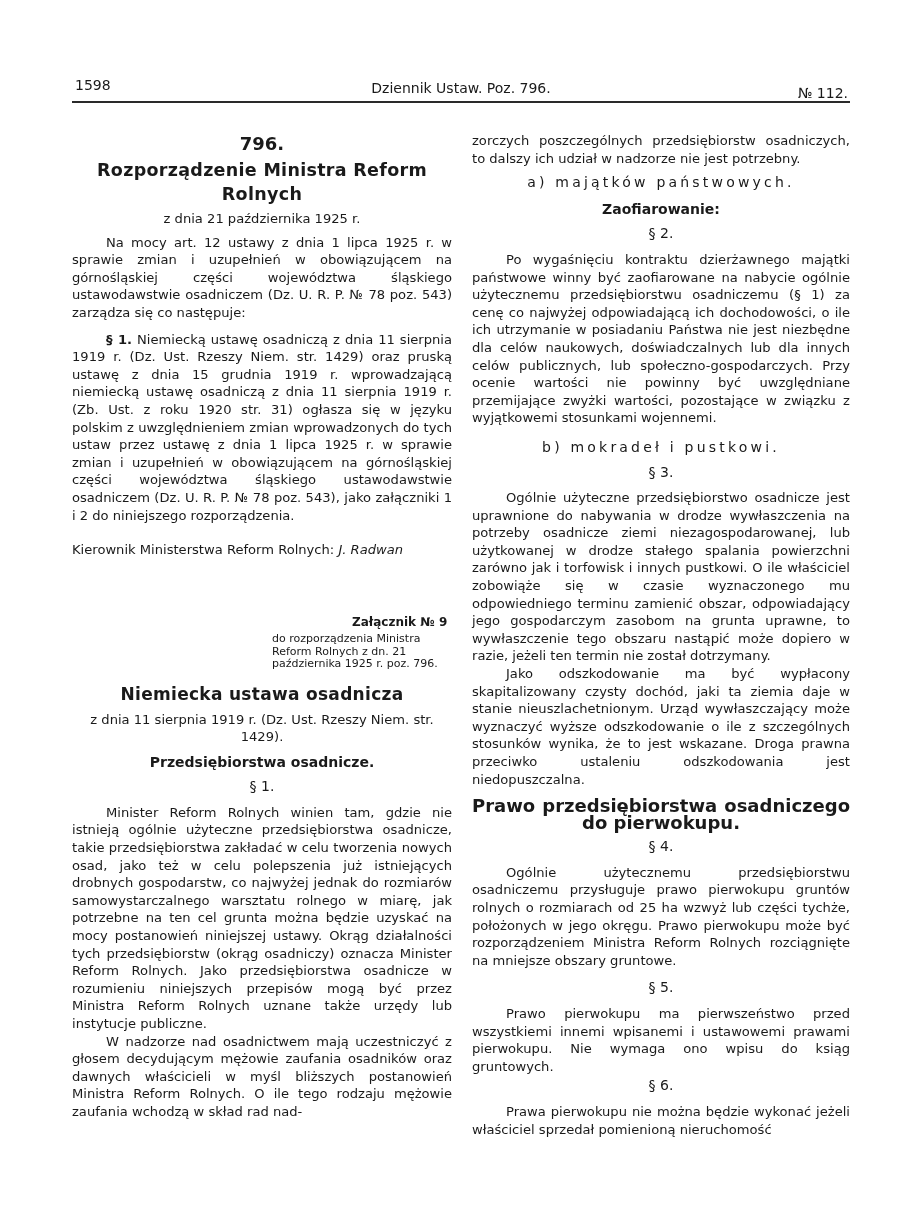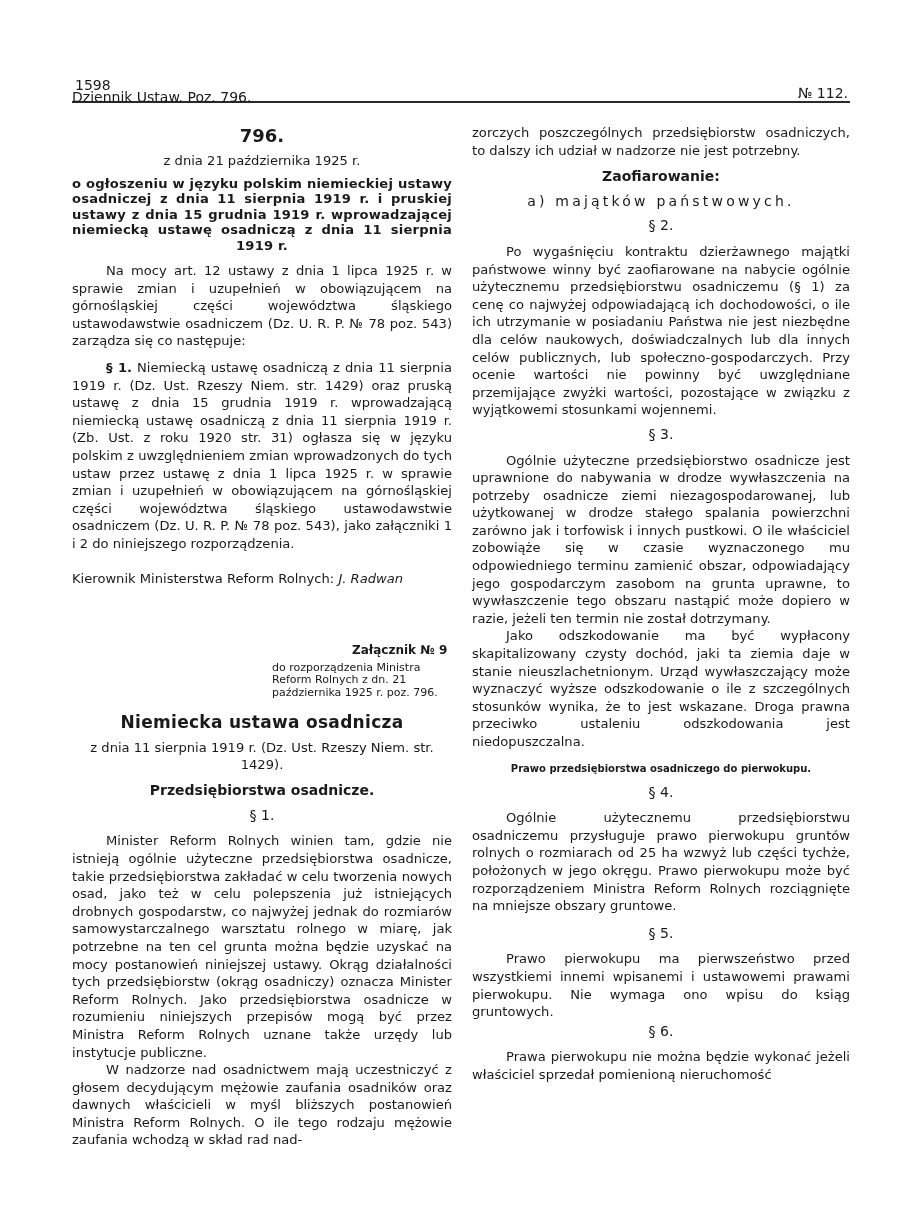--- a/index.html
+++ b/index.html
@@ -6,63 +6,63 @@
   body {
     width: 908px; height: 1210px; background: #ffffff; color: #1a1a1a;
     font-family: "DejaVu Sans", sans-serif; position: relative; overflow: hidden;
   }
   .page { position: absolute; left: 72px; top: 52px; width: 778px; margin-top: 24px; }
   .running-head {
     position: relative; height: 22px; font-size: 14px; line-height: 18px;
     border-bottom: 2px solid #2a2a2a; padding-bottom: 3px;
   }
   .running-head .pn { position: absolute; left: 3px; top: 0; }
-  .running-head .title { position: absolute; left: 0; right: 0; top: 12px; text-align: left; }
+  .running-head .title { position: absolute; left: 0; right: 0; top: 3px; text-align: center; }
   .running-head .no { position: absolute; right: 2px; top: 8px; }
   .cols { position: absolute; top: 40px; left: 0; width: 778px; }
-  .col { position: absolute; top: 8px; width: 380px; font-size: 13.1px; line-height: 17.6px; }
+  .col { position: absolute; top: 16px; width: 380px; font-size: 13.1px; line-height: 17.6px; }
   .col.left { left: 0; }
   .col.right { left: 400px; width: 378px; }
   .just { text-align: justify; text-align-last: left; margin: 0; }
   .ind { text-indent: 34px; }
   .center { text-align: center; margin: 0; }
   .num { font-size: 18px; font-weight: bold; line-height: 24px; margin-bottom: 2px; }
   .act-title { font-size: 17.5px; line-height: 24px; font-weight: bold; letter-spacing: 0.3px; }
   .date { margin-top: 4px; margin-bottom: 6px; }
   .subject { font-weight: bold; line-height: 15.5px; text-align: justify; text-align-last: center; margin: 0 0 9px 0; letter-spacing: 0.2px; }
   .gap { height: 9px; }
   .sect { font-weight: bold; }
   .signature { margin: 8px 0 0 0; }
   .signature i { font-style: italic; }
   .annex { margin: 57px 0 0 200px; font-size: 11px; line-height: 12.5px; }
   .annex .annex-label { text-align: left; padding-left: 80px; font-weight: bold; font-size: 12px; margin-bottom: 5px; }
   .law-title { font-size: 17px; font-weight: bold; margin-top: 12px; line-height: 22px; letter-spacing: 0.3px; }
   .law-date { margin-top: 6px; line-height: 17px; }
   .heading { font-weight: bold; font-size: 14px; margin-top: 9px; }
   .para-sign { margin: 7px 0 8px 0; font-size: 14px; }
   .spaced { letter-spacing: 3.2px; font-size: 14px; }
-  .right-heading { font-weight: bold; font-size: 10px; text-align: justify; text-align-last: center; margin: 0; line-height: 17px; }
+  .right-heading { font-weight: bold; font-size: 18px; text-align: justify; text-align-last: center; margin: 0; line-height: 17px; }
 </style>
 </head>
 <body>
 
 <div class="page">
 
   <div class="running-head">
     <span class="pn">1598</span>
     <span class="title">Dziennik Ustaw. Poz. 796.</span>
     <span class="no">№ 112.</span>
   </div>
 
   <div class="cols">
 
     <div class="col left">
       <p class="center num">796.</p>
+      <p class="center act-title">Rozporządzenie Ministra Reform Rolnych</p>
       <p class="center date">z dnia 21 października 1925 r.</p>
-      <p class="subject">o ogłoszeniu w języku polskim niemieckiej ustawy osadniczej z dnia 11 sierpnia 1919 r. i pruskiej ustawy z dnia 15 grudnia 1919 r. wprowadzającej niemiecką ustawę osadniczą z dnia 11 sierpnia 1919 r.</p>
       <p class="just ind">Na mocy art. 12 ustawy z dnia 1 lipca 1925 r. w sprawie zmian i uzupełnień w obowiązującem na górnośląskiej części województwa śląskiego ustawodawstwie osadniczem (Dz. U. R. P. № 78 poz. 543) zarządza się co następuje:</p>
       <div class="gap"></div>
       <p class="just ind"><span class="sect">§ 1.</span> <span>Niemiecką ustawę osadniczą z dnia 11 sierpnia 1919 r. (Dz. Ust. Rzeszy Niem. str. 1429) oraz pruską ustawę z dnia 15 grudnia 1919 r. wprowadzającą niemiecką ustawę osadniczą z dnia 11 sierpnia 1919 r. (Zb. Ust. z roku 1920 str. 31) ogłasza się w języku polskim z uwzględnieniem zmian wprowadzonych do tych ustaw przez ustawę z dnia 1 lipca 1925 r. w sprawie zmian i uzupełnień w obowiązującem na górnośląskiej części województwa śląskiego ustawodawstwie osadniczem (Dz. U. R. P. № 78 poz. 543), jako załączniki 1 i 2 do niniejszego rozporządzenia.</span></p>
       <div class="gap"></div>
       <p class="just signature"><span>Kierownik Ministerstwa Reform Rolnych:</span> <i>J. Radwan</i></p>
 
       <div class="annex">
         <div class="annex-label">Załącznik № 9</div>
         <div>do rozporządzenia Ministra Reform Rolnych z dn. 21 października 1925 r. poz. 796.</div>
       </div>
@@ -70,24 +70,25 @@
       <p class="center law-title">Niemiecka ustawa osadnicza</p>
       <p class="center law-date">z dnia 11 sierpnia 1919 r. (Dz. Ust. Rzeszy Niem. str. 1429).</p>
       <p class="center heading">Przedsiębiorstwa osadnicze.</p>
       <p class="center para-sign">§ 1.</p>
       <p class="just ind">Minister Reform Rolnych winien tam, gdzie nie istnieją ogólnie użyteczne przedsiębiorstwa osadnicze, takie przedsiębiorstwa zakładać w celu tworzenia nowych osad, jako też w celu polepszenia już istniejących drobnych gospodarstw, co najwyżej jednak do rozmiarów samowystarczalnego warsztatu rolnego w miarę, jak potrzebne na ten cel grunta można będzie uzyskać na mocy postanowień niniejszej ustawy. Okrąg działalności tych przedsiębiorstw (okrąg osadniczy) oznacza Minister Reform Rolnych. Jako przedsiębiorstwa osadnicze w rozumieniu niniejszych przepisów mogą być przez Ministra Reform Rolnych uznane także urzędy lub instytucje publiczne.</p>
       <p class="just ind">W nadzorze nad osadnictwem mają uczestniczyć z głosem decydującym mężowie zaufania osadników oraz dawnych właścicieli w myśl bliższych postanowień Ministra Reform Rolnych. O ile tego rodzaju mężowie zaufania wchodzą w skład rad nad-</p>
     </div>
 
     <div class="col right">
       <p class="just">zorczych poszczególnych przedsiębiorstw osadniczych, to dalszy ich udział w nadzorze nie jest potrzebny.</p>
+      <p class="center spaced" style="margin-top:7px;">a) majątków państwowych.</p>
       <p class="center heading">Zaofiarowanie:</p>
-      <p class="center spaced" style="margin-top:7px;">a) majątków państwowych.</p>
       <p class="center para-sign">§ 2.</p>
       <p class="just ind">Po wygaśnięciu kontraktu dzierżawnego majątki państwowe winny być zaofiarowane na nabycie ogólnie użytecznemu przedsiębiorstwu osadniczemu (§ 1) za cenę co najwyżej odpowiadającą ich dochodowości, o ile ich utrzymanie w posiadaniu Państwa nie jest niezbędne dla celów naukowych, doświadczalnych lub dla innych celów publicznych, lub społeczno-gospodarczych. Przy ocenie wartości nie powinny być uwzględniane przemijające zwyżki wartości, pozostające w związku z wyjątkowemi stosunkami wojennemi.</p>
+      <p class="center spaced" style="margin-top:12px;">b) mokradeł i pustkowi.</p>
       <p class="center para-sign">§ 3.</p>
       <p class="just ind">Ogólnie użyteczne przedsiębiorstwo osadnicze jest uprawnione do nabywania w drodze wywłaszczenia na potrzeby osadnicze ziemi niezagospodarowanej, lub użytkowanej w drodze stałego spalania powierzchni zarówno jak i torfowisk i innych pustkowi. O ile właściciel zobowiąże się w czasie wyznaczonego mu odpowiedniego terminu zamienić obszar, odpowiadający jego gospodarczym zasobom na grunta uprawne, to wywłaszczenie tego obszaru nastąpić może dopiero w razie, jeżeli ten termin nie został dotrzymany.</p>
       <p class="just ind">Jako odszkodowanie ma być wypłacony skapitalizowany czysty dochód, jaki ta ziemia daje w stanie nieuszlachetnionym. Urząd wywłaszczający może wyznaczyć wyższe odszkodowanie o ile z szczególnych stosunków wynika, że to jest wskazane. Droga prawna przeciwko ustaleniu odszkodowania jest niedopuszczalna.</p>
       <div class="gap"></div>
       <p class="right-heading">Prawo przedsiębiorstwa osadniczego do pierwokupu.</p>
       <p class="center para-sign">§ 4.</p>
       <p class="just ind">Ogólnie użytecznemu przedsiębiorstwu osadniczemu przysługuje prawo pierwokupu gruntów rolnych o rozmiarach od 25 ha wzwyż lub części tychże, położonych w jego okręgu. Prawo pierwokupu może być rozporządzeniem Ministra Reform Rolnych rozciągnięte na mniejsze obszary gruntowe.</p>
       <p class="center para-sign" style="margin-top:10px;">§ 5.</p>
       <p class="just ind">Prawo pierwokupu ma pierwszeństwo przed wszystkiemi innemi wpisanemi i ustawowemi prawami pierwokupu. Nie wymaga ono wpisu do ksiąg gruntowych.</p>
       <p class="center para-sign" style="margin-top:2px;">§ 6.</p>

